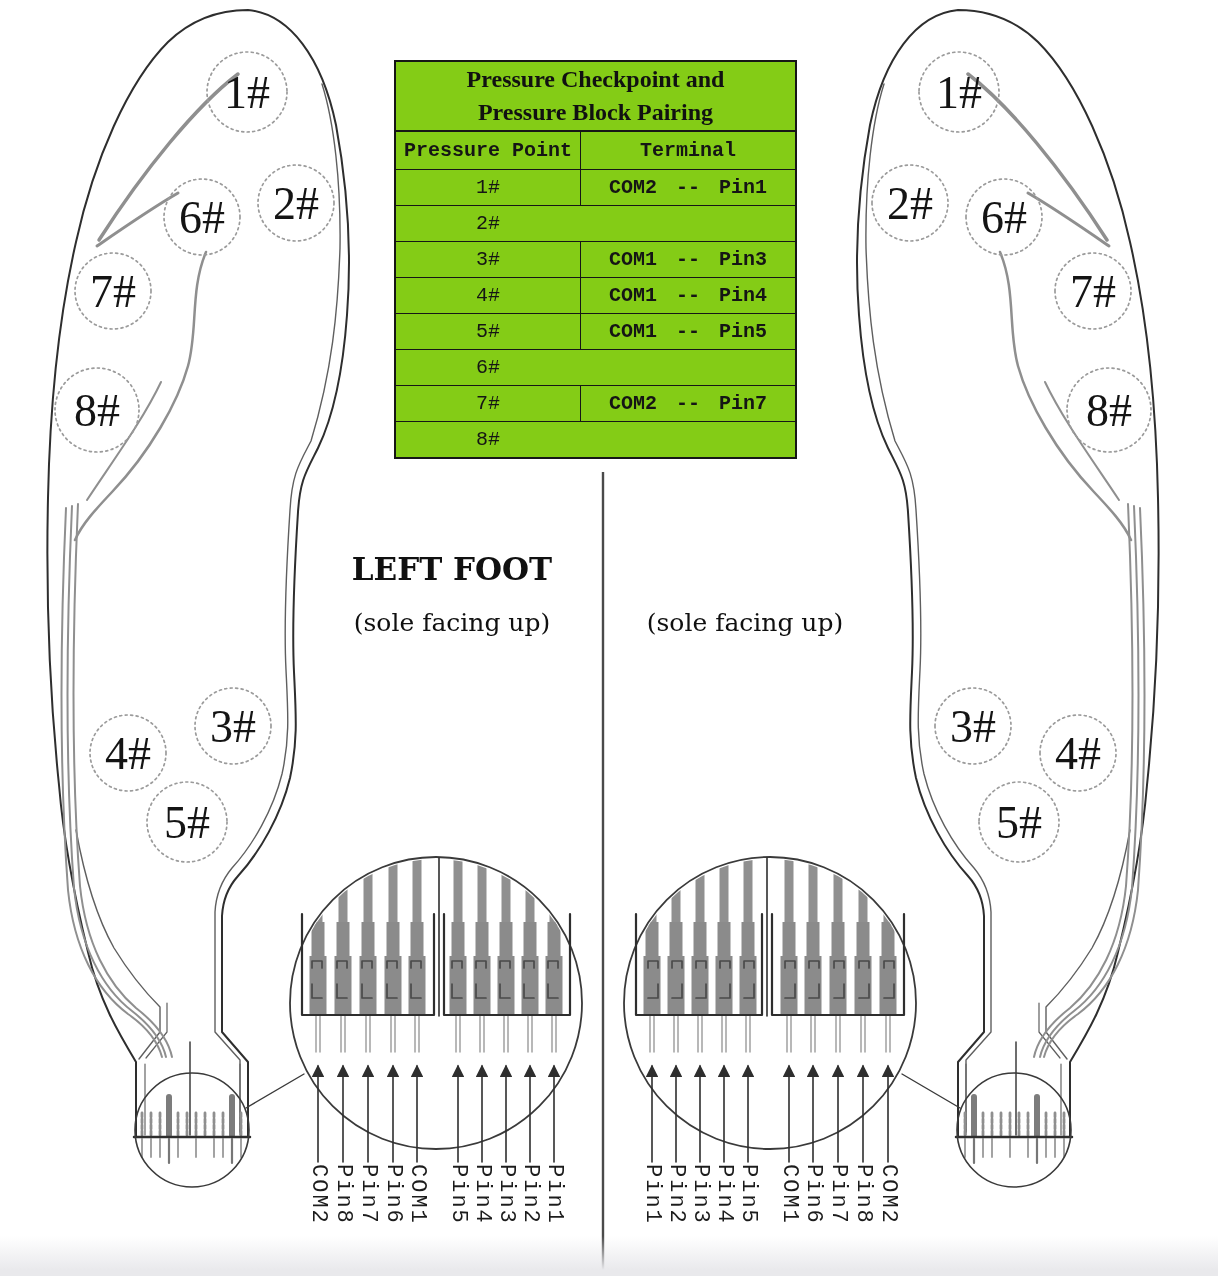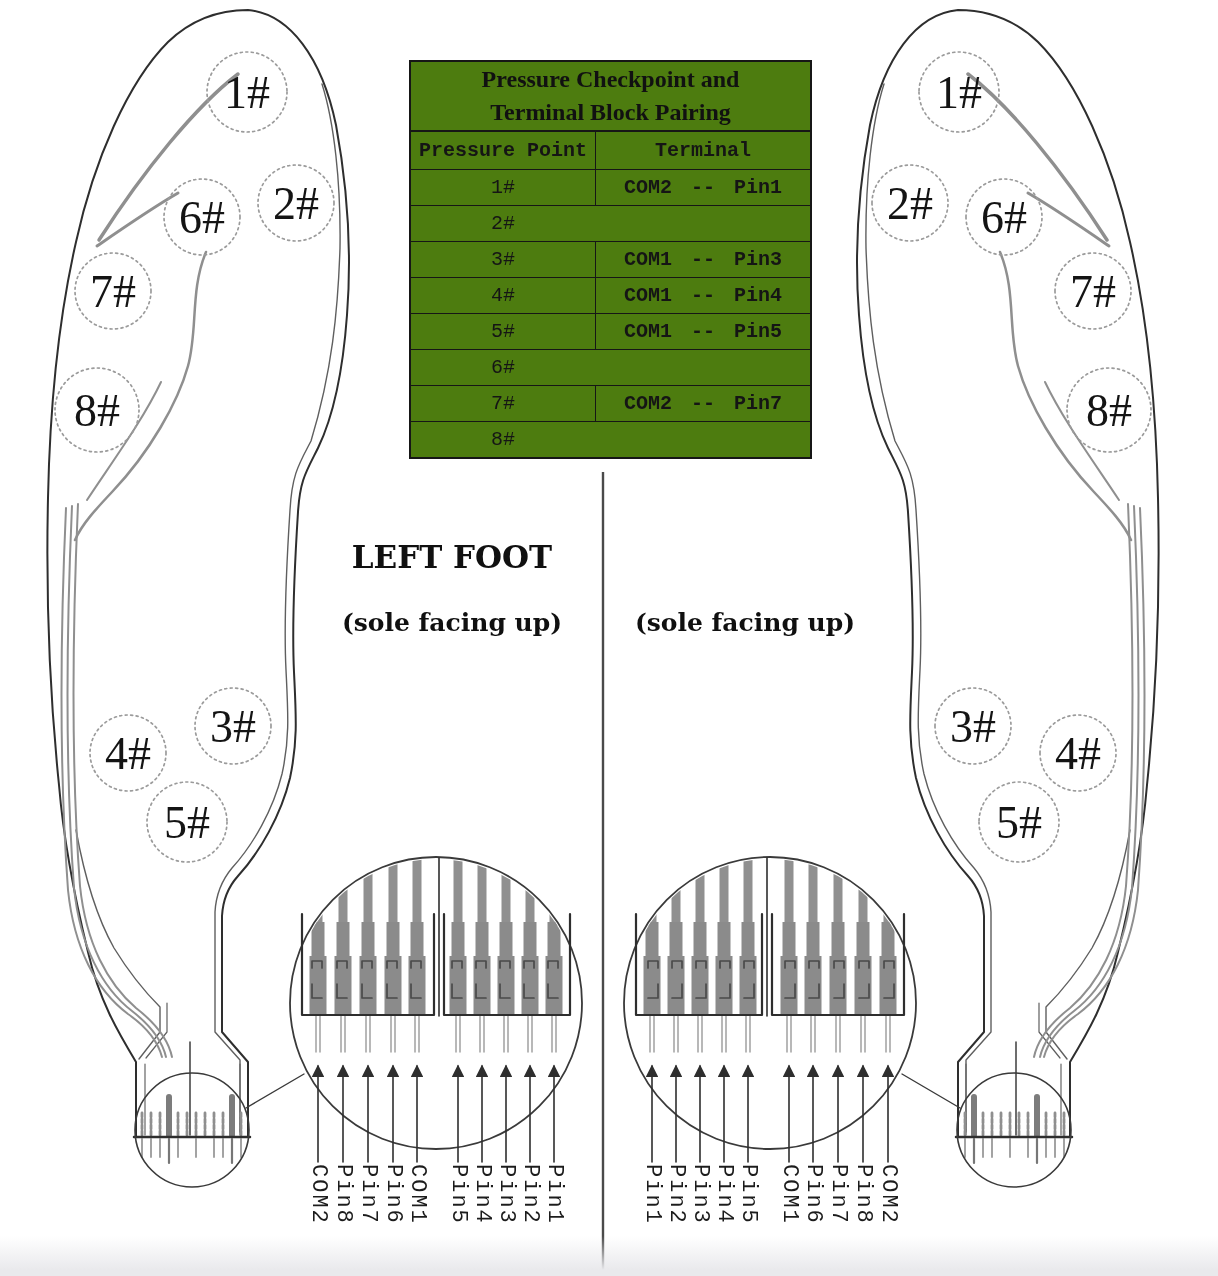--- a/index.html
+++ b/index.html
@@ -1,37 +1,37 @@
 <!DOCTYPE html>
 <html><head>
 <meta charset="utf-8">
 <style>
   html,body{margin:0;padding:0;background:#fff;}
   .stage{position:relative;width:1218px;height:1276px;background:#fff;overflow:hidden;
          font-family:"Liberation Serif",serif;}
   .stage svg{position:absolute;left:0;top:0;}
 
   
-  .ptable{position:absolute;left:409px;top:60px;width:403px;border:2px solid #161616;
-          background:#4d7c0f;box-sizing:border-box;}
+  .ptable{position:absolute;left:394px;top:60px;width:403px;border:2px solid #161616;
+          background:#84cc16;box-sizing:border-box;}
   .ptable .ttl{border-bottom:2px solid #161616;text-align:center;font-weight:bold;
                font-size:24px;line-height:33px;padding:1px 0;color:#111;}
   .trow{display:grid;grid-template-columns:184px 1fr;border-bottom:1.5px solid #161616;}
   .trow:last-child{border-bottom:none;}
   .tcell{display:flex;align-items:center;justify-content:center;box-sizing:border-box;color:#151515;font-family:Liberation Mono, monospace;}
   .tcell.r{border-left:1.5px solid #161616;}
   .thead .tcell{height:37px;font-weight:bold;font-size:20px;}
   .tdata .tcell{height:35px;font-family:"Liberation Mono",monospace;font-size:20px;}
   .tdata .tcell.r{word-spacing:7px;font-weight:bold;}
 
   
   .foot-title{position:absolute;transform:translate(-50%,-50%);white-space:nowrap;
-              font-family:"DejaVu Serif",serif;font-weight:bold;font-size:31px;color:#101010;}
+              font-family:"DejaVu Serif",serif;font-weight:bold;font-size:31px;color:#101010;margin-top:12px;}
   .foot-sub{position:absolute;transform:translate(-50%,-50%);white-space:nowrap;
-            font-family:"DejaVu Serif",serif;font-weight:bold;font-size:25px;color:#101010;}
+            font-family:"DejaVu Serif",serif;font-weight:normal;font-size:25px;color:#101010;}
 
   
   .sensor-label{position:absolute;transform:translate(-50%,-50%);white-space:nowrap;
                 font-family:"Liberation Serif",serif;font-size:46px;color:#141414;}
 
   
   .pin-label{position:absolute;top:1164px;writing-mode:vertical-rl;
              font-family:"Liberation Mono",monospace;font-size:22px;letter-spacing:2px;
              width:26px;line-height:26px;color:#1c1c1c;}
 
@@ -144,21 +144,21 @@
     </g>
 
     <use href="#halfart" transform="translate(1206 0) scale(-1 1)"></use>
 
     <line x1="603" y1="472" x2="603" y2="1270" stroke="#4a4a4a" stroke-width="2.4"></line>
   </svg>
 
   <div class="ptable">
     <div class="ttl">
       <div>Pressure Checkpoint and</div>
-      <div>Terminal Block Pairing</div>
+      <div>Pressure Block Pairing</div>
     </div>
     <div class="trow thead">
       <div class="tcell">Pressure Point</div>
       <div class="tcell r">Terminal</div>
     </div>
     <div class="trow tdata">
       <div class="tcell">1#</div>
       <div class="tcell r">COM2 -- Pin1</div>
     </div>
     <div class="trow tdata">

